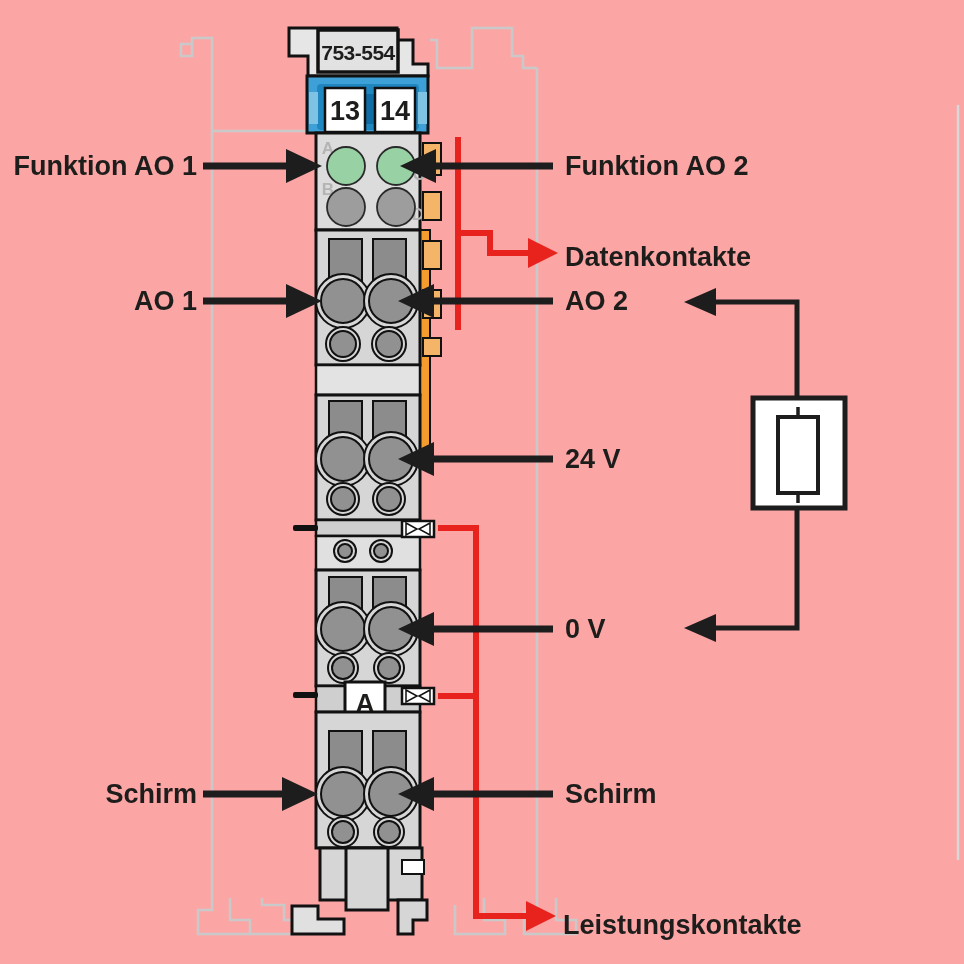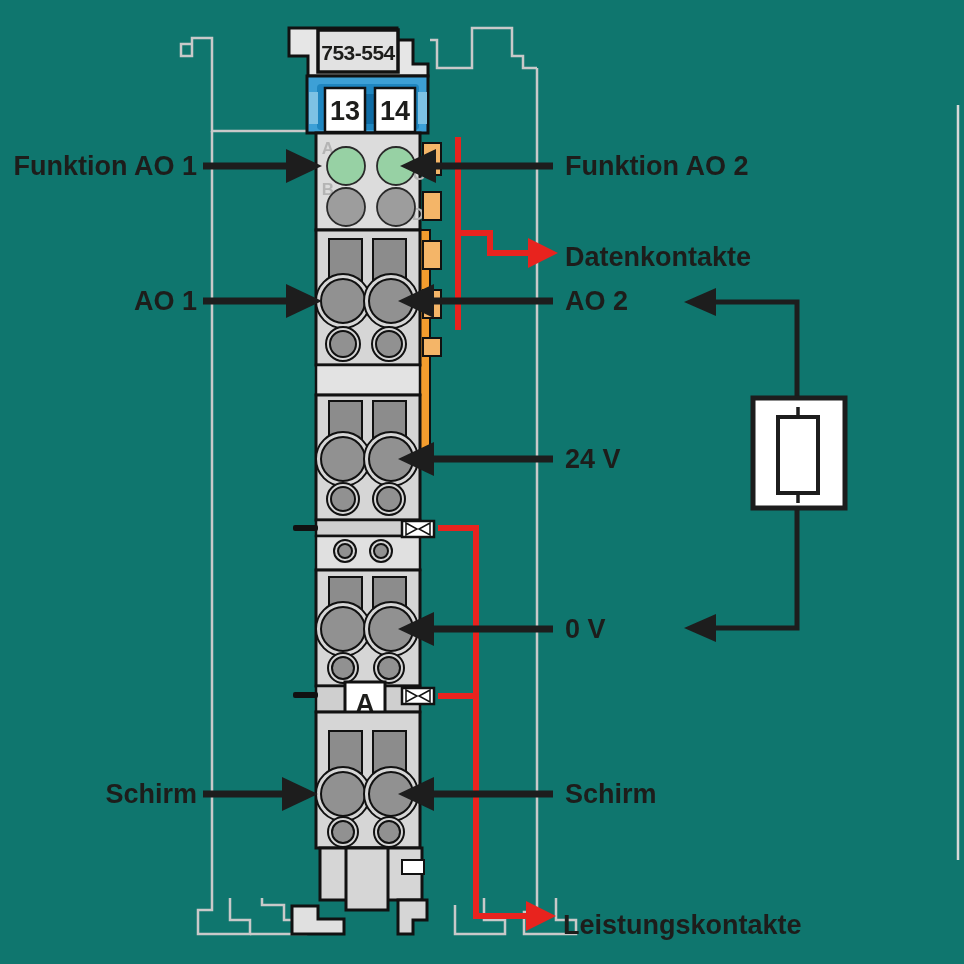--- a/index.html
+++ b/index.html
@@ -1,16 +1,16 @@
 <!DOCTYPE html>
 <html><head>
 <meta charset="utf-8">
 <style>
   html,body{margin:0;padding:0;background:#ffffff;}
-  .stage{position:relative;width:964px;height:964px;background:#0f766e;overflow:hidden;
+  .stage{position:relative;width:964px;height:964px;background:#fca5a5;overflow:hidden;
          font-family:"Liberation Sans", sans-serif;}
   svg text{font-family:"Liberation Sans", sans-serif;}
   .lbl{font-weight:bold;font-size:27px;fill:#1d1d1b;}
   .num{font-weight:bold;fill:#1d1d1b;}
   .ledletter{font-weight:bold;font-size:17px;fill:#b4b4b4;}
 </style>
 </head>
 <body>
 
 <div class="stage">

